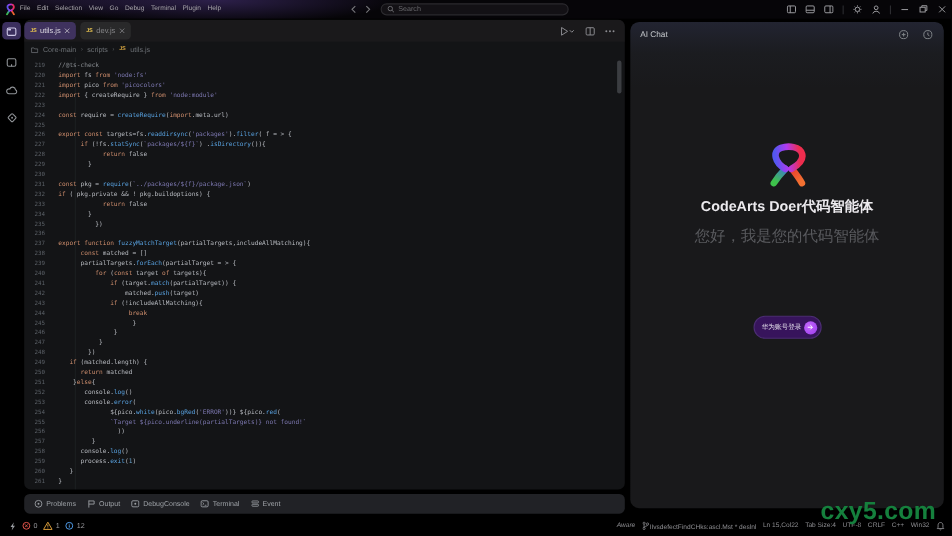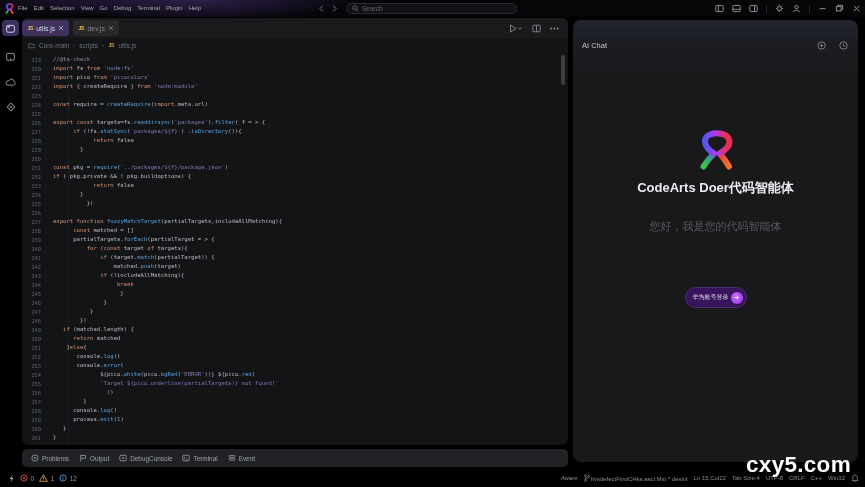--- a/index.html
+++ b/index.html
@@ -30,40 +30,40 @@
 .bsep{color:#55585c;font-size:6px}
 .gutline{position:absolute;left:46px;top:34px;bottom:0;width:1px;background:#1c1e21}
 .codewrap{position:absolute;left:0;top:37px;width:1092px;transform:scale(.5);transform-origin:0 0;font-family:"DejaVu Sans Mono",monospace;font-size:11.2px;line-height:18px;white-space:pre}
 .cline{display:flex}
 .lnum{width:38px;text-align:right;color:#5b6067;font-size:10.6px;flex:none}
 .lsrc{margin-left:24px;color:#b9bcc2}
 .tk-k{color:#cf8e6d}.tk-s{color:#7e79b2}.tk-f{color:#58a1df}.tk-c{color:#8b8f94}.tk-n{color:#68a0c8}
 .vscroll{position:absolute;right:3px;top:37px;width:4px;height:30px;background:#3b3d41;border-radius:2px}
 
 .aipanel{position:absolute;left:573px;top:20px;width:285px;height:442px;border-radius:8px;background:linear-gradient(180deg,#222431 0,#1b1c20 28px,#19191b 60px);overflow:hidden}
-.aihead{display:flex;align-items:center;padding:21px 10px 0 9px}
+.aihead{display:flex;align-items:center;padding:7px 10px 0 9px}
 .aititle{font-size:7.5px;color:#c4c7cb}
 .aiicons{margin-left:auto;display:flex;gap:13px;align-items:center}
 .aihero{position:absolute;left:0;top:110px;width:100%;text-align:center}
 .herologo{margin:0 auto}
 .herotitle{margin-top:9px;font-size:13px;font-weight:bold;color:#eceaee}
-.herosub{margin-top:22px;font-size:11px;color:#595a5e}
+.herosub{margin-top:9px;font-size:14px;color:#595a5e}
 .loginbtn{position:absolute;left:50%;transform:translateX(-50%);top:267px;height:21px;border-radius:11px;background:#37145c;border:1px solid #4b2d72;display:flex;align-items:center;padding:0 3px 0 7px;gap:2px}
 .logintext{font-size:6px;color:#e7e3ee}
 .logincircle{width:12px;height:12px;border-radius:50%;background:radial-gradient(circle at 35% 35%,#c467fa,#9c3bf0);display:flex;align-items:center;justify-content:center}
 
 .bottompanel{position:absolute;left:22px;top:449px;width:546px;height:18px;background:#212226;border-radius:5px;display:flex;align-items:center;padding-left:9px;gap:10px}
 .btab{display:flex;align-items:center;gap:3px;font-size:6.4px;color:#9da1a6}
 
 .statusbar{position:absolute;left:0;top:469px;width:865px;height:18px;display:flex;align-items:center;font-size:6.5px;color:#97979b}
 .sb-left{display:flex;align-items:center;margin-left:8px;gap:5px}
 .sbgroup{display:flex;align-items:center;gap:2.5px}
 .sb-right{margin-left:auto;display:flex;align-items:center;gap:6px;margin-right:6px;font-size:6px;color:#8d8d91}
 .sb-it{white-space:nowrap}
-.watermark{position:absolute;left:746px;top:452px;font-size:22.5px;font-weight:bold;color:#ffffff;z-index:10;letter-spacing:.3px}
+.watermark{position:absolute;left:746px;top:452px;font-size:22.5px;font-weight:bold;color:#15803d;z-index:10;letter-spacing:.3px}
 </style>
 </head>
 <body>
 
 <div class="titlebar">
   <svg class="tlogo" width="11" height="11" viewBox="0 0 40 40">
     <defs>
       <linearGradient id="lgA" x1="10" y1="36" x2="19" y2="21" gradientUnits="userSpaceOnUse">
           <stop offset="0" stop-color="#3ec24b"></stop>
           <stop offset="1" stop-color="#3f6ede"></stop>

